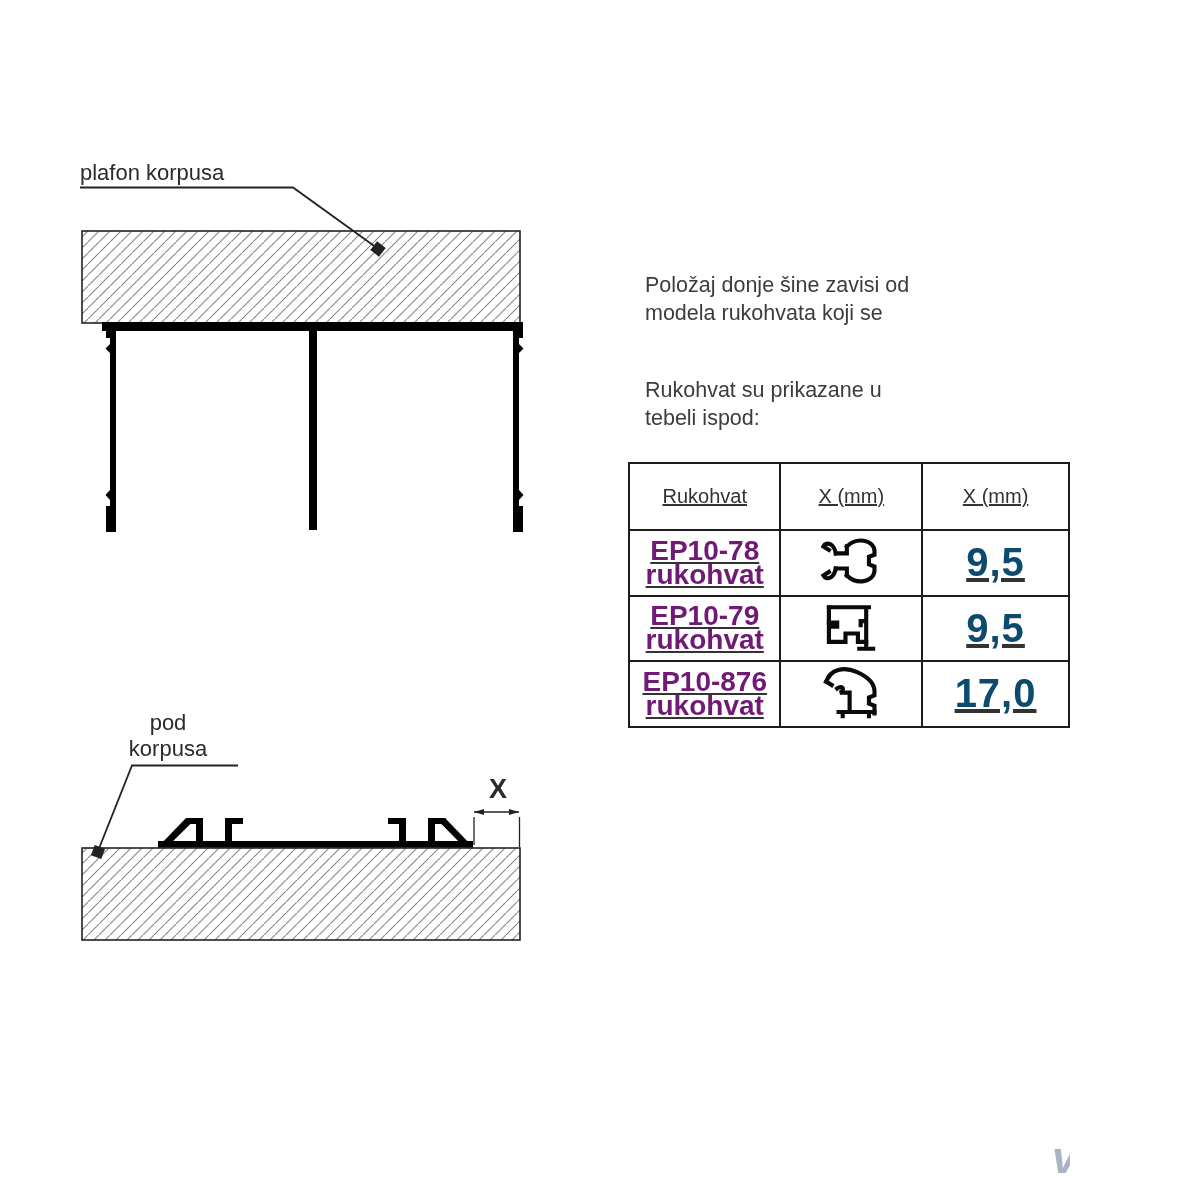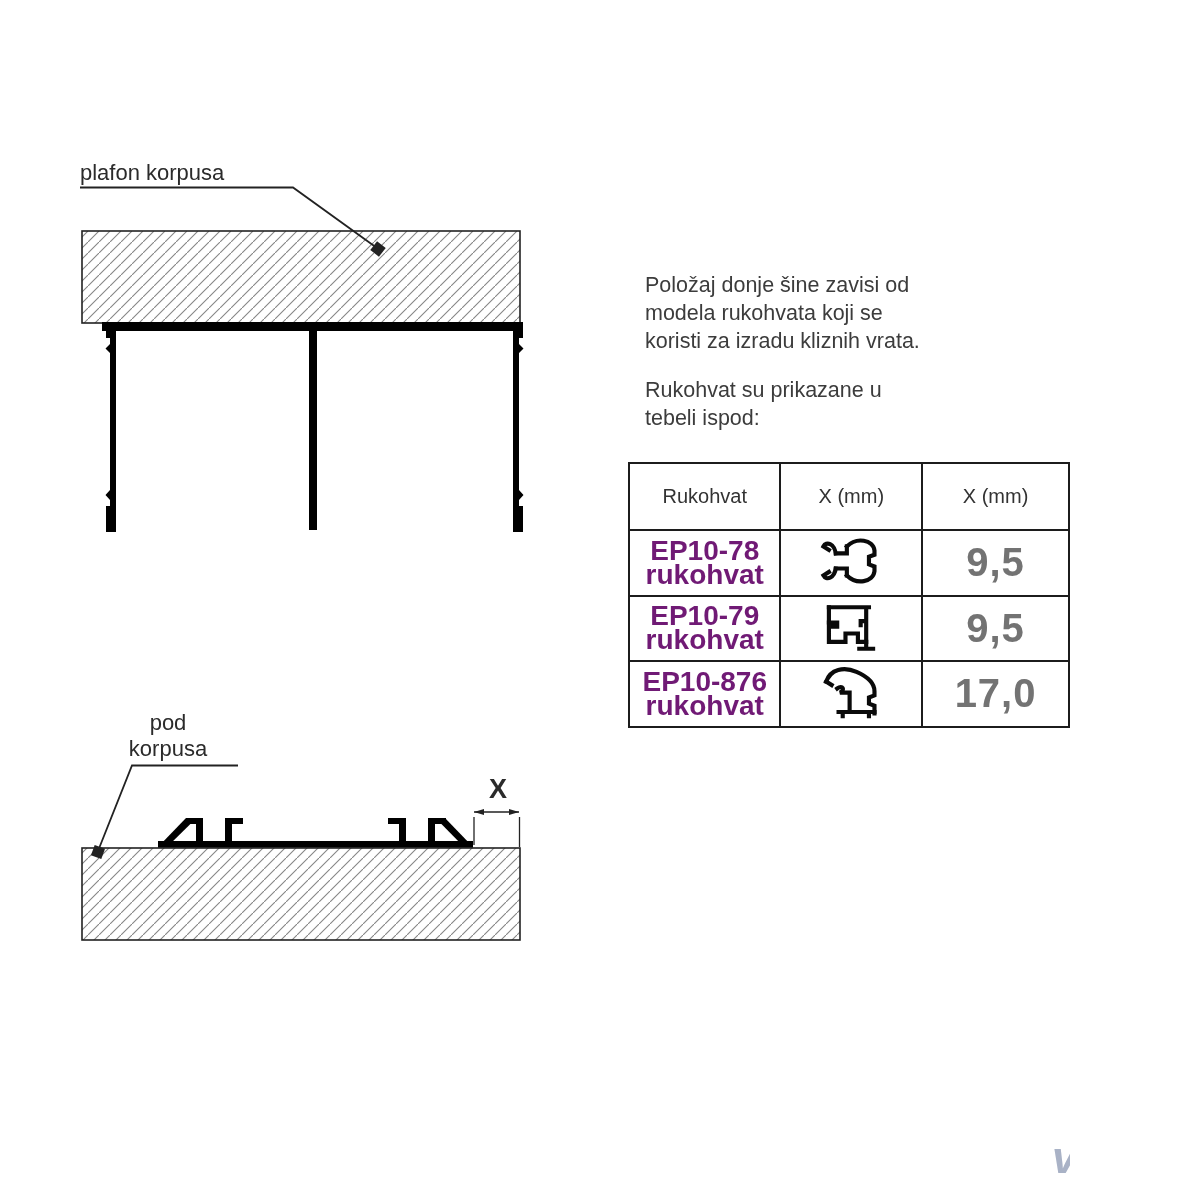--- a/index.html
+++ b/index.html
@@ -14,29 +14,29 @@
   #plafon-label { left:80px; top:160px; }
   #pod-label { left:98px; top:710px; width:140px; text-align:center; }
   #dim-x-label { left:478px; top:774px; width:40px; text-align:center; font-size:27px; font-weight:bold; color:#2b2b2b; }
 
   
   .para { left:645px; font-size:21.5px; line-height:28px; color:#3c3c3c; position:absolute; }
   #para1 { top:271px; }
   #para2 { top:376px; }
 
   
-  #spec-table { position:absolute; left:628px; top:462px; border-collapse:collapse; table-layout:fixed; }
+  #spec-table { position:absolute; left:628px; top:462px; border-collapse:collapse; table-layout:fixed;text-decoration:underline; }
   #spec-table td, #spec-table th { border:2.5px solid #1c1c1c; text-align:center; vertical-align:middle; background:#fff; }
   #spec-table th { font-weight:normal; font-size:20px; color:#333; height:67px; }
   #spec-table td { height:65.5px; }
   .col-model { width:158px; }
   .col-icon  { width:157px; }
   .col-value { width:160px; }
   .model-cell { font-size:28px; font-weight:bold; color:#701a75; line-height:24px; }
-  .value-cell { font-size:40px; font-weight:bold; color:#737373; letter-spacing:1px; }
+  .value-cell { font-size:40px; font-weight:bold; color:#0c4a6e; letter-spacing:1px; }
   .icon-cell svg { display:block; margin:0 auto; }
   .profile-icon { stroke:#0a0a0a; fill:none; stroke-width:3; stroke-linecap:square; }
 
   
   #logo { left:1040px; top:1116px; width:161px; height:85px; }
   #logo .na {
     position:absolute; left:64px; top:2px;
     font-size:35px; font-weight:normal; font-style:italic;
     color:#6d28d9; text-shadow:0 0 2px #fff;
   }
@@ -109,21 +109,20 @@
   </svg>
   <div class="abs draw-label" id="pod-label">
     <div>pod</div>
     <div>korpusa</div>
   </div>
   <div class="abs" id="dim-x-label">X</div>
 
   <div class="para" id="para1">
     <div>Položaj donje šine zavisi od</div>
     <div>modela rukohvata koji se</div>
-    <div>koristi za izradu kliznih vrata.</div>
   </div>
   <div class="para" id="para2">
     <div>Rukohvat su prikazane u</div>
     <div>tebeli ispod:</div>
   </div>
 
   <table id="spec-table">
     <colgroup>
         <col class="col-model">
         <col class="col-icon">

